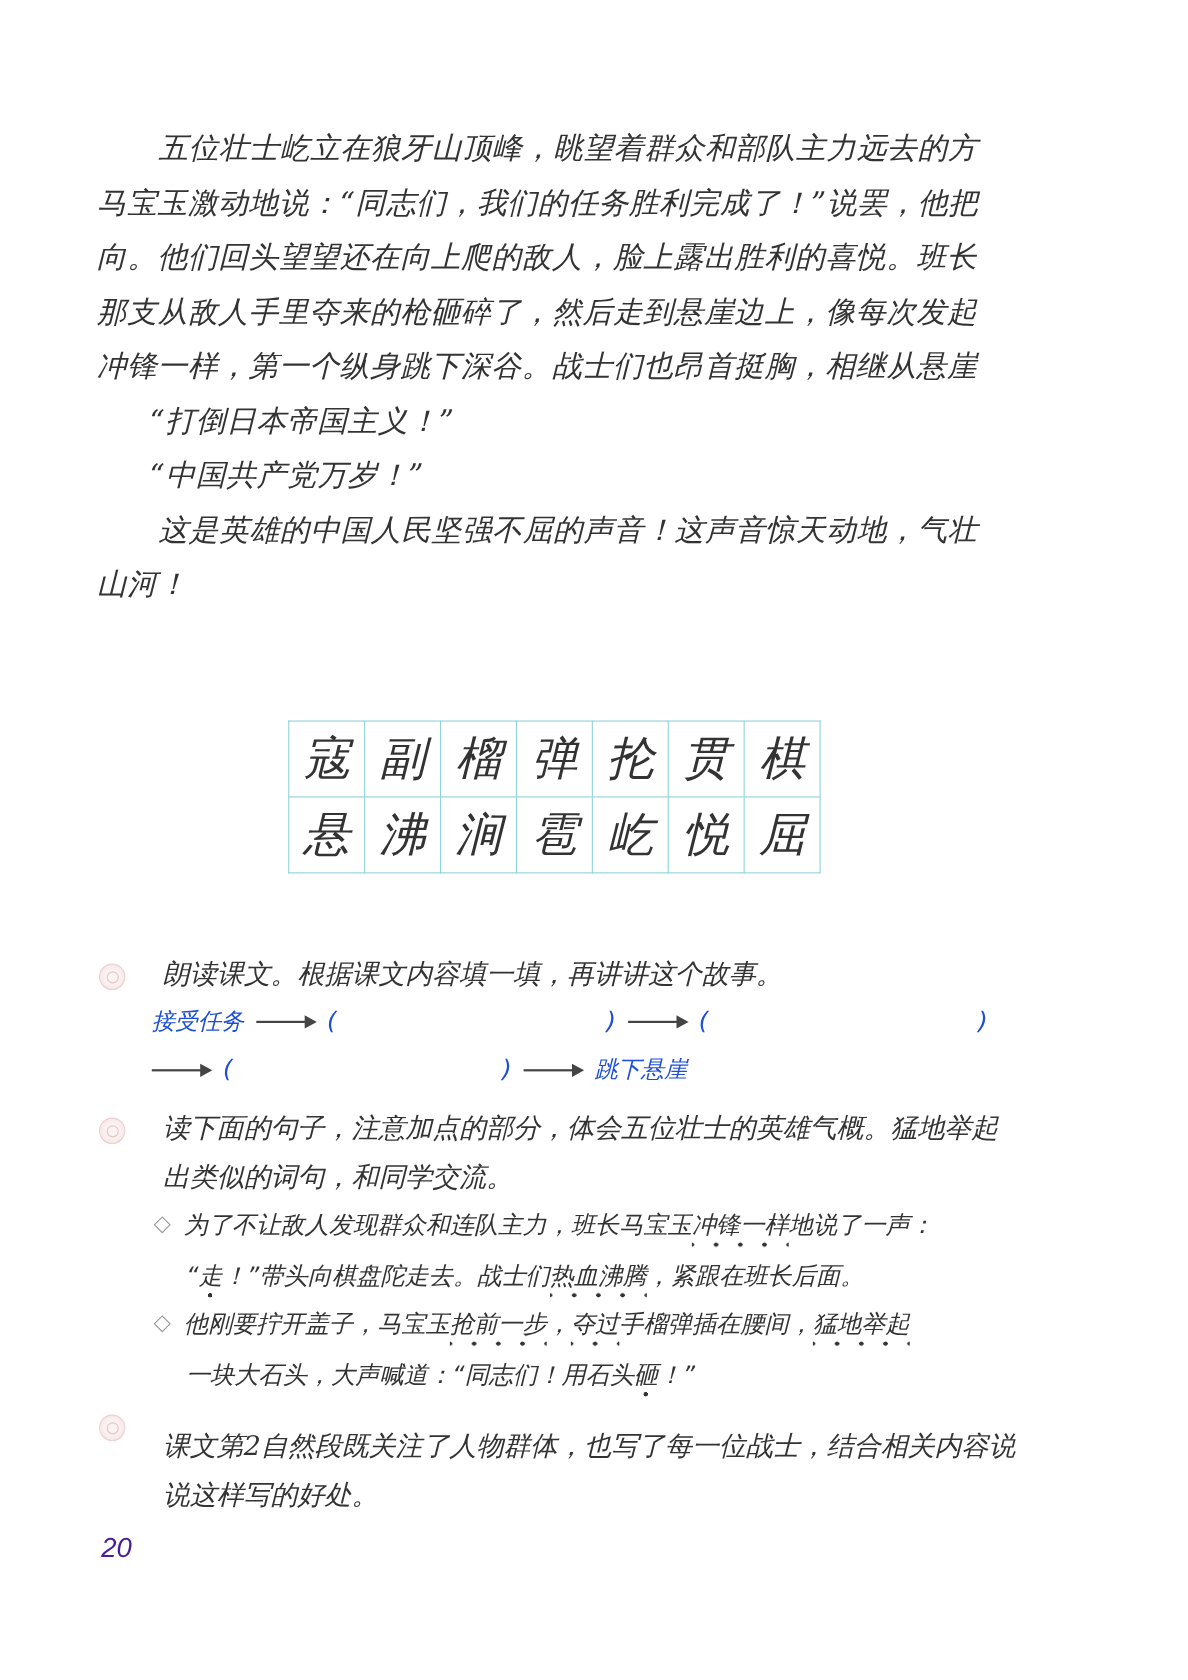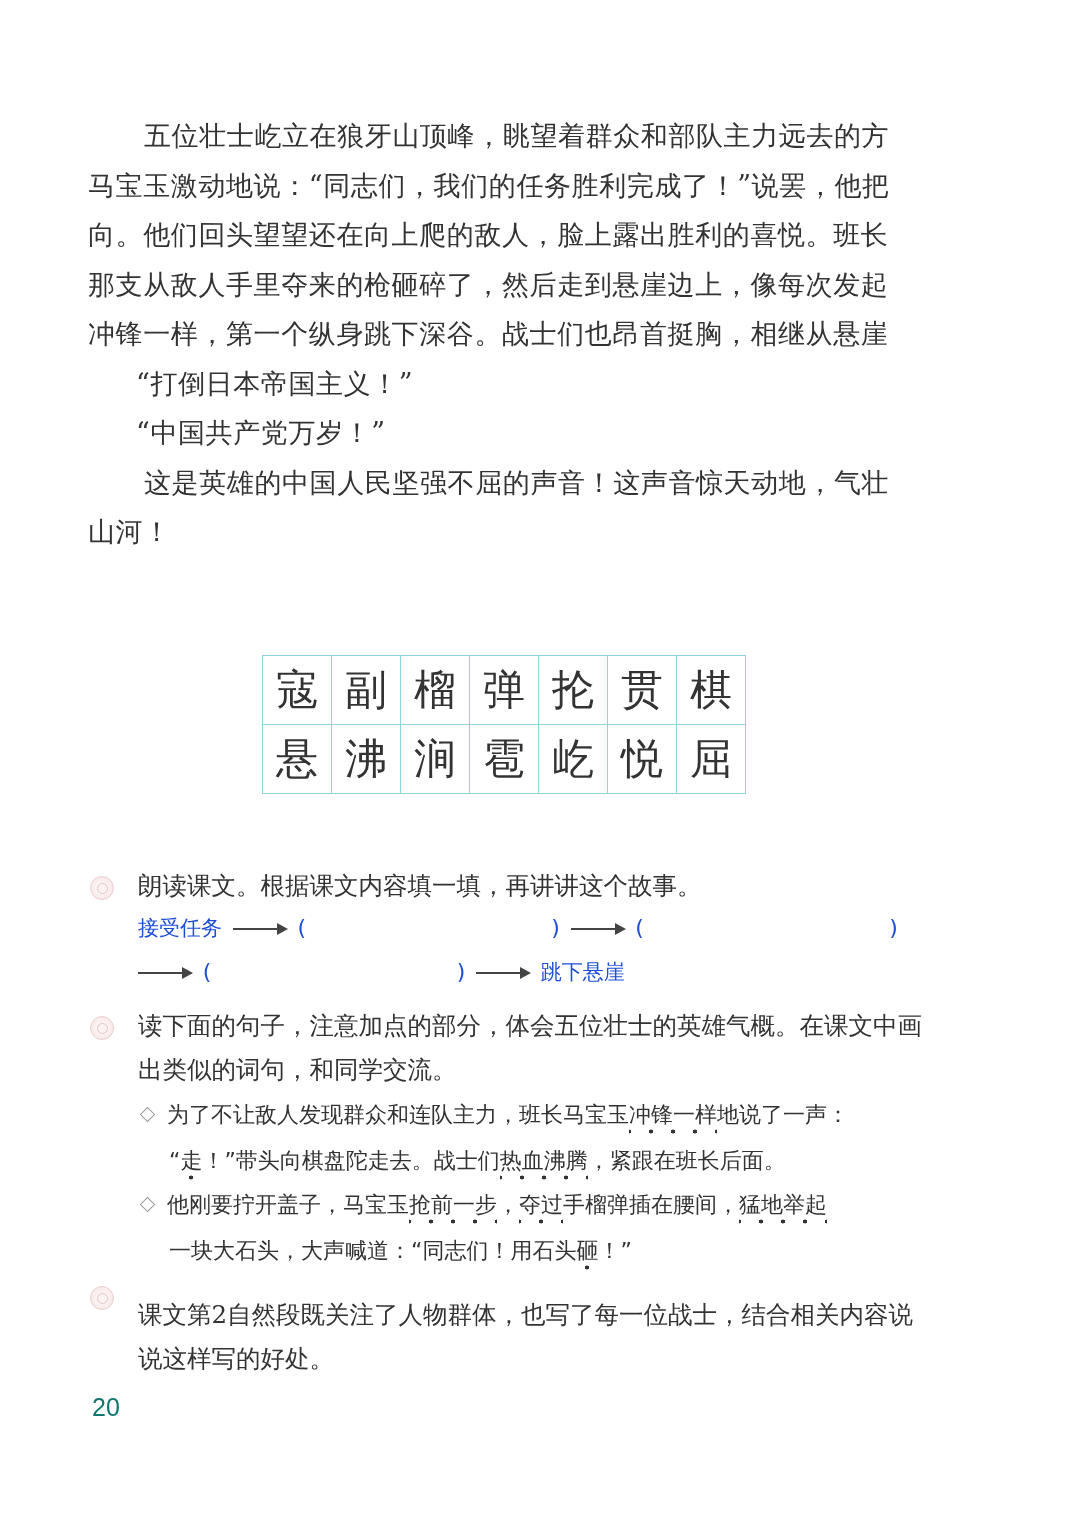--- a/index.html
+++ b/index.html
@@ -11,21 +11,21 @@
       width: 1080px;
       height: 1527px;
       position: relative;
       overflow: hidden;
       font-family: "DejaVu Serif", "Liberation Serif", serif;
       color: #2b2b2b;
     }
     .page {
       position: absolute;
       left: 0; top: 0;
-      width: 1080px; height: 1527px;
+      width: 1080px; height: 1527px; font-style: italic;
     }
     .body-text {
       position: absolute;
       left: 88px;
       width: 830px;
       font-size: 27px;
       line-height: 49.5px;
       letter-spacing: 0.6px;
       color: #333;
       text-align: justify;
@@ -76,21 +76,21 @@
     .marker::after {
       content: "";
       position: absolute;
       left: 6px; top: 6px;
       width: 9px; height: 9px;
       border-radius: 50%;
       border: 1px solid #e6c5c5;
     }
     .ex-text {
       position: absolute;
-      left: 50px;
+      left: 60px;
       width: 782px;
       font-size: 24.5px;
       line-height: 44px;
       color: #333;
     }
     .ex-text .line { display: block; white-space: nowrap; height: 44px; }
 
     .flow {
       position: absolute;
       left: 50px;
@@ -150,21 +150,21 @@
       background-repeat: repeat-x;
       background-position: center;
     }
 
     .page-number {
       position: absolute;
       left: 92px;
       top: 1393px;
       font-family: "Liberation Sans", "DejaVu Sans", sans-serif;
       font-size: 25px;
-      color: #0f766e;
+      color: #4c1d95;
     }
   </style>
 </head>
 <body>
 
 <div class="page">
 
   <div class="body-text" style="top:111px;">
     <span class="line indent">五位壮士屹立在狼牙山顶峰，眺望着群众和部队主力远去的方</span>
     <span class="line">马宝玉激动地说：“同志们，我们的任务胜利完成了！”说罢，他把</span>
@@ -222,21 +222,21 @@
       <span style="display:inline-block;width:232px;"></span>
       <span class="paren">)</span>
       <span class="arrow"></span>
       <span>跳下悬崖</span>
     </div>
   </div>
 
   <div class="exercise" style="top:1004px;">
     <span class="marker" style="top:12px;"></span>
     <div class="ex-text" style="top:0;">
-      <span class="line">读下面的句子，注意加点的部分，体会五位壮士的英雄气概。在课文中画</span>
+      <span class="line">读下面的句子，注意加点的部分，体会五位壮士的英雄气概。猛地举起</span>
       <span class="line">出类似的词句，和同学交流。</span>
     </div>
     <div class="example" style="top:88px;">
       <span class="line">
         <span class="diamond"></span><span>为了不让敌人发现群众和连队主力，班长马宝玉</span><span class="dotted">冲锋一样</span><span>地说了一声：</span>
       </span>
       <span class="line" style="padding-left:31px;">
         <span>“</span><span class="dotted">走</span><span>！”带头向棋盘陀走去。战士们</span><span class="dotted">热血沸腾</span><span>，紧跟在班长后面。</span>
       </span>
     </div>

